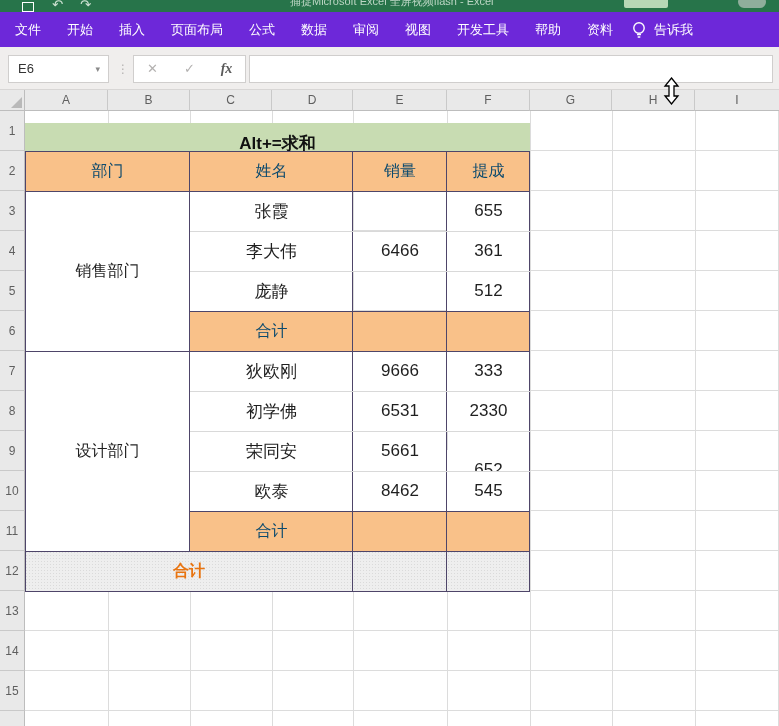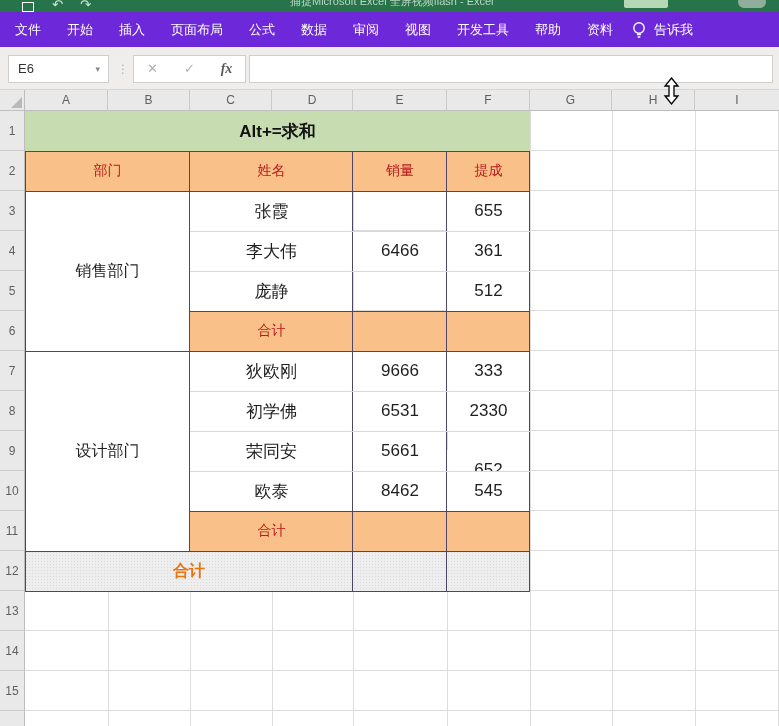--- a/index.html
+++ b/index.html
@@ -45,22 +45,22 @@
       linear-gradient(#dcdcdc,#dcdcdc),linear-gradient(#dcdcdc,#dcdcdc),linear-gradient(#dcdcdc,#dcdcdc),
       linear-gradient(#dcdcdc,#dcdcdc),linear-gradient(#dcdcdc,#dcdcdc),linear-gradient(#dcdcdc,#dcdcdc),
       repeating-linear-gradient(to bottom, transparent 0 39px, #dcdcdc 39px 40px);
     background-repeat:no-repeat,no-repeat,no-repeat,no-repeat,no-repeat,no-repeat,no-repeat,no-repeat,no-repeat,repeat;
     background-size:1px 100%,1px 100%,1px 100%,1px 100%,1px 100%,1px 100%,1px 100%,1px 100%,1px 100%,100% 100%;
     background-position:83px 0,165px 0,247px 0,328px 0,422px 0,505px 0,587px 0,670px 0,753px 0,0 0;
   }
 
   
   .cell { position:absolute; display:flex; align-items:center; justify-content:center; font-size:17px; color:#1f1f1f; background:#fff; }
-  .banner { background:#c8dcb2; font-weight:bold; font-size:17px; color:#111; }
-  .orange { background:#f9c189; color:#b91c1c; font-size:14px; }
+  .banner { background:#c8dcb2; font-weight:bold; font-size:17px; color:#111;margin-top:12px; }
+  .orange { background:#f9c189; color:#0c4a6e; font-size:16px; }
   .dept { background:#fff; font-size:16px; }
   .gray12 { background-color:#eeeeee; background-image:radial-gradient(#dadada 0.8px, transparent 0.9px); background-size:3px 3px; }
   .grand-label { color:#e87410; font-weight:bold; font-size:16px; }
 
   
   .vdark { position:absolute; width:1px; background:#4e4569; }
   .hdark { position:absolute; height:1px; background:#4e4569; }
   .hlite { position:absolute; height:1px; background:#d9d9d9; }
 
   

